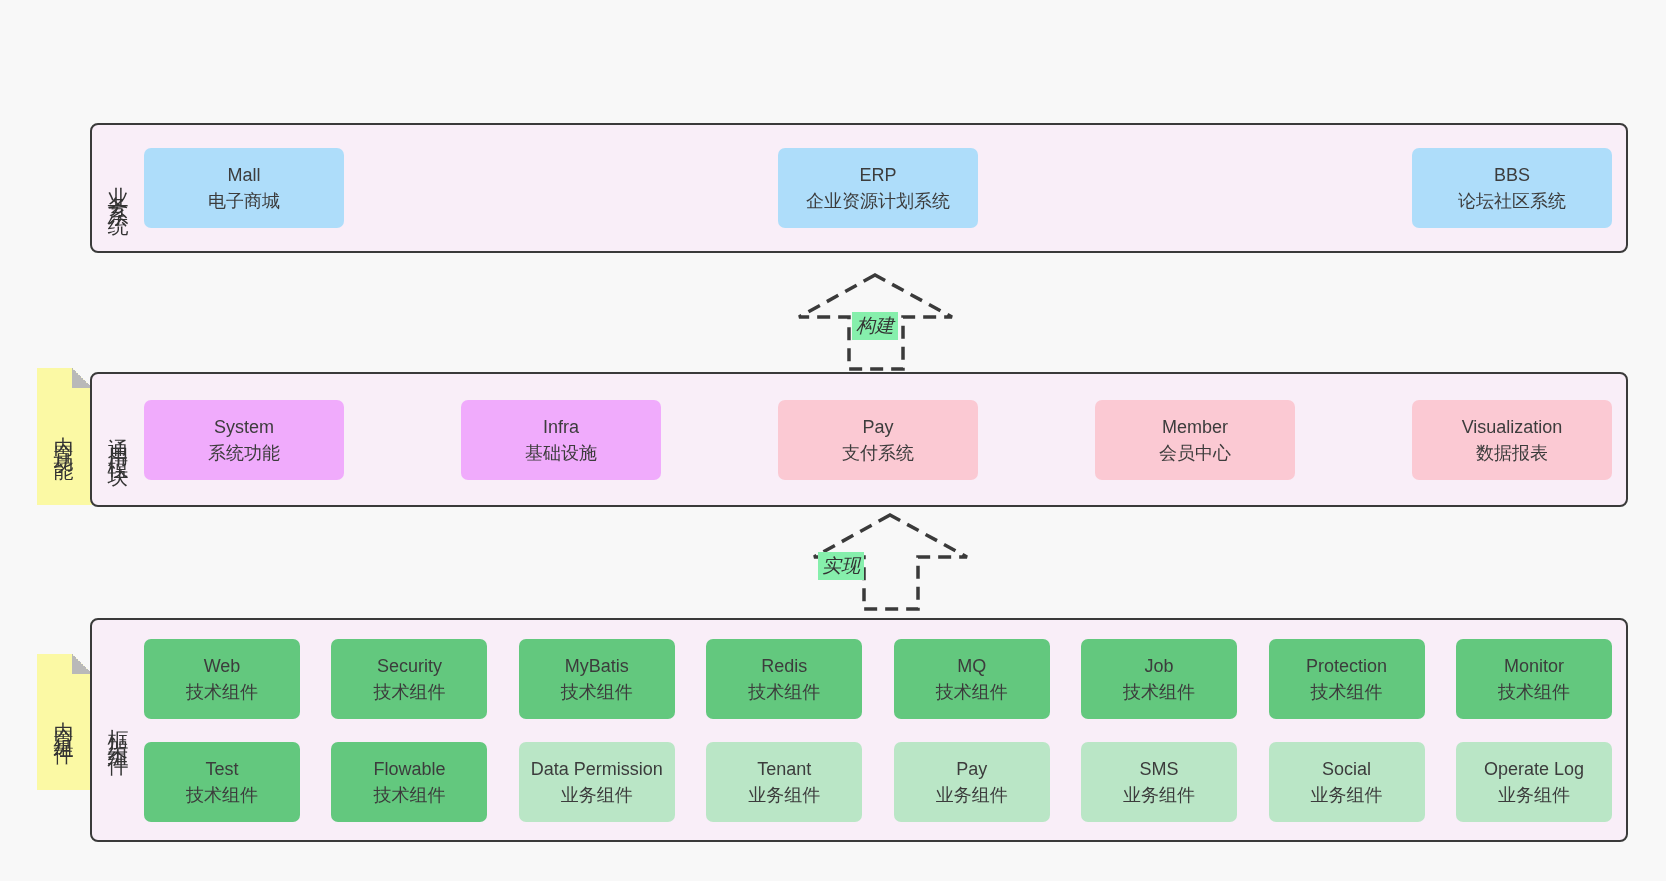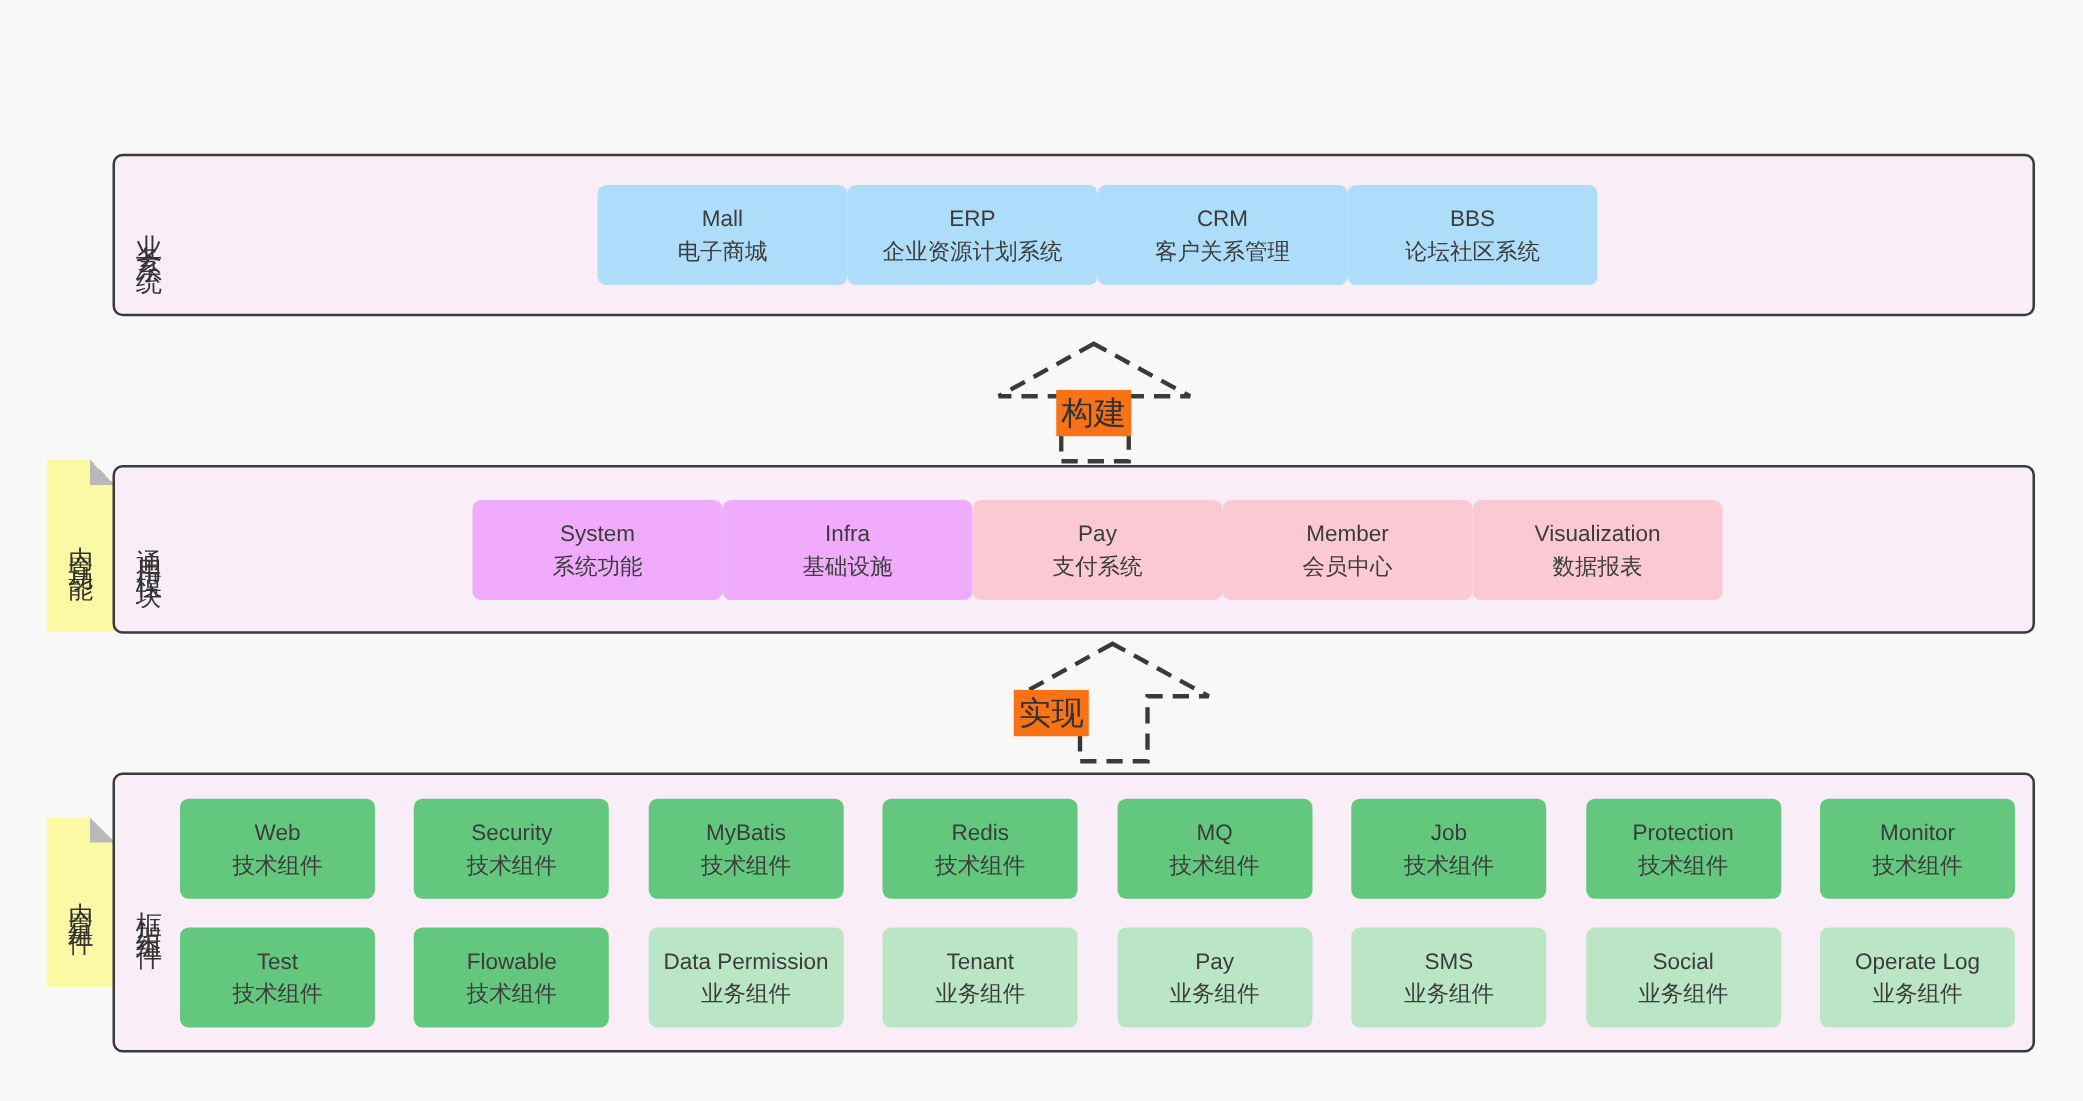--- a/index.html
+++ b/index.html
@@ -15,21 +15,21 @@
   }
   .layer-1{top:123px;height:130px;}
   .layer-2{top:372px;height:135px;}
   .layer-3{top:618px;height:224px;}
   .layer-label{
     width:52px;flex:0 0 52px;display:flex;align-items:center;justify-content:center;
     writing-mode:vertical-rl;text-orientation:upright;
     font-size:21px;letter-spacing:9px;color:#333;
   }
   .boxes-row{
-    flex:1;display:flex;align-items:center;justify-content:center;
+    flex:1;display:flex;align-items:center;justify-content:space-between;
     padding-right:14px;
   }
   .boxes-col{
     flex:1;display:flex;flex-direction:column;justify-content:center;
     gap:23px;padding-right:14px;
   }
   .row8{display:flex;justify-content:space-between;}
   
   .box{
     box-sizing:border-box;border-radius:7px;
@@ -58,21 +58,21 @@
     position:absolute;top:0;right:0;width:20px;height:20px;
     background:linear-gradient(to bottom left,rgba(0,0,0,0) 50%,#b9b9b9 50%);
   }
   
   .arrow{position:absolute;width:165px;height:100px;}
   .arrow-1{left:793px;top:272px;}
   .arrow-2{left:808px;top:512px;}
   .arrow path{fill:none;stroke:#3a3a3a;stroke-width:3.5;stroke-dasharray:13 8;}
   .arrow-label{
     position:absolute;transform:translateX(-50%);
-    background:#f97316;padding:1px 4px;font-size:26px;color:#333;white-space:nowrap;
+    background:#86efac;padding:1px 4px;font-size:19px;color:#333;white-space:nowrap;font-style:italic;
   }
   .arrow-label-1{left:875px;top:312px;}
   .arrow-label-2{left:841px;top:552px;}
 </style>
 </head>
 <body>
 
 <div class="canvas">
 
   <div class="sticky sticky-1">
@@ -90,24 +90,20 @@
     <div class="boxes-row">
       <div class="box w6 blue">
         <div class="box-title">Mall</div>
         <div class="box-sub">电子商城</div>
       </div>
       <div class="box w6 blue">
         <div class="box-title">ERP</div>
         <div class="box-sub">企业资源计划系统</div>
       </div>
       <div class="box w6 blue">
-        <div class="box-title">CRM</div>
-        <div class="box-sub">客户关系管理</div>
-      </div>
-      <div class="box w6 blue">
         <div class="box-title">BBS</div>
         <div class="box-sub">论坛社区系统</div>
       </div>
     </div>
   </div>
 
   <svg class="arrow arrow-1" viewBox="0 0 165 100">
     <path d="M82 3 L6 45 H56 V97 H110 V45 H159 Z"></path>
   </svg>
   <div class="arrow-label arrow-label-1">构建</div>

